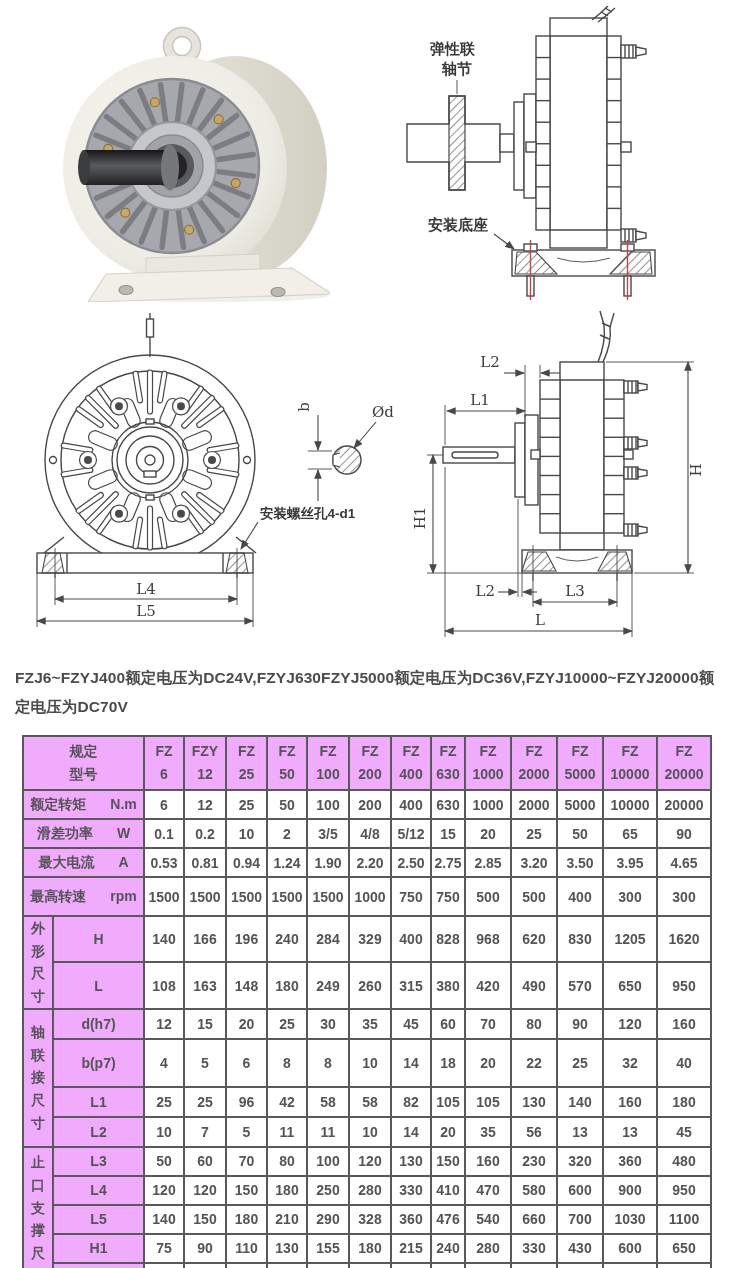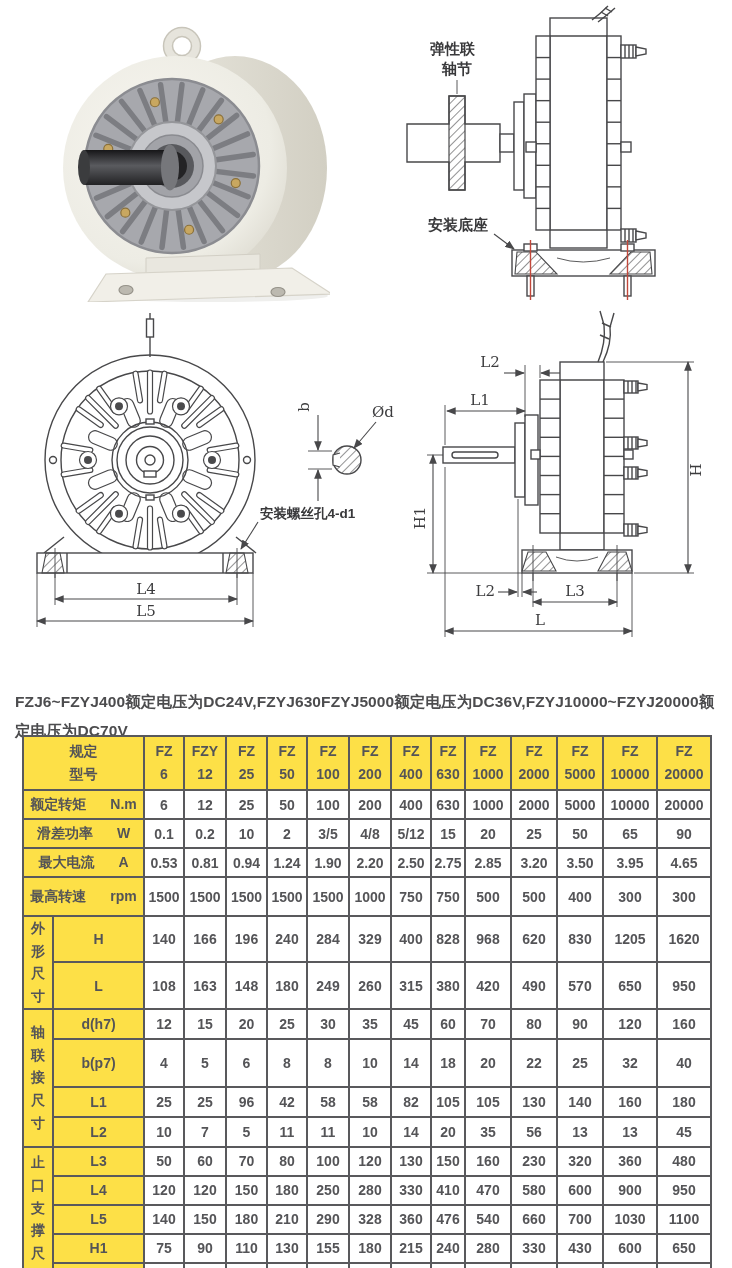--- a/index.html
+++ b/index.html
@@ -1,25 +1,25 @@
 <!DOCTYPE html>
 <html><head>
 <meta charset="utf-8">
 <style>
 *{box-sizing:border-box}
 html,body{margin:0;padding:0}
 body{width:732px;height:1268px;position:relative;background:#fff;overflow:hidden;
      font-family:"Liberation Sans","DejaVu Sans",sans-serif;}
 .abs{position:absolute}
-.note{left:15px;top:687px;width:714px;font-size:15.5px;font-weight:bold;color:#4c4c4e;
+.note{left:15px;top:663px;width:714px;font-size:15.5px;font-weight:bold;color:#4c4c4e;
       line-height:29px;letter-spacing:.1px;word-break:break-all}
 table.spec{position:absolute;left:22px;top:735px;width:688px;border-collapse:collapse;table-layout:fixed}
 .spec th,.spec td{border:2px solid #59595c;padding:0;text-align:center;vertical-align:middle;
       font-weight:bold;color:#545457;overflow:hidden}
-.spec th{background:#fde047;font-size:14px}
+.spec th{background:#f0abfc;font-size:14px}
 .spec td{background:#ffffff;font-size:14px}
 .spec th.grp{white-space:pre-line;line-height:1.62;font-size:14px}
 .spec th div{line-height:23px}
 .spec .unit{margin-left:24px}
 svg text{font-family:"DejaVu Serif",serif;font-size:15px;fill:#3c3c3e}
 svg text.cjk{font-family:"Liberation Sans","DejaVu Sans",sans-serif;font-weight:bold;font-size:15px;fill:#39393b}
 .ln{fill:#fff;stroke:#48484a;stroke-width:1.4}
 .lnn{fill:none;stroke:#48484a;stroke-width:1.4}
 .dim{stroke:#48484a;stroke-width:1.1;fill:none}
 .thin{stroke:#48484a;stroke-width:.9;fill:none}

